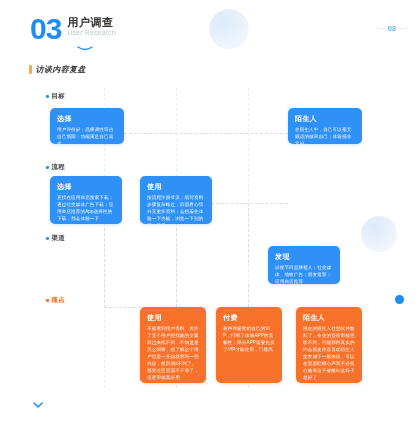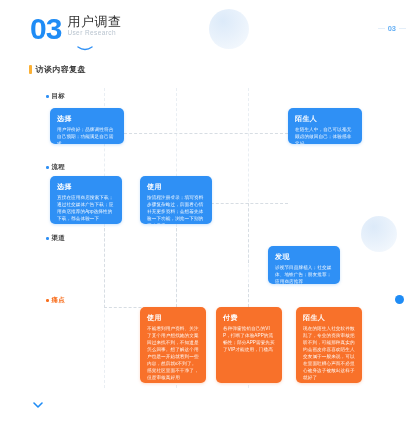--- a/index.html
+++ b/index.html
@@ -20,30 +20,30 @@
   .deco-top   { left: 209px; top: 9px;   width: 40px; height: 40px; }
   .deco-right { left: 361px; top: 216px; width: 36px; height: 36px; }
 
   
   .header { position: absolute; left: 30px; top: 14px; display: flex; align-items: flex-start; }
   .big-num {
     font-size: 30px; font-weight: 700; color: #1f8cf5; letter-spacing: -1px;
     line-height: 30px; font-family: "Liberation Sans", sans-serif;
   }
   .head-text { margin-left: 6px; padding-top: 3px; }
-  .head-cn { font-size: 13px; color: #333; font-weight: 400; letter-spacing: .5px; line-height: 10px; text-align: right; }
+  .head-cn { font-size: 11px; color: #333; font-weight: 700; letter-spacing: .5px; line-height: 10px; }
   .head-en { font-size: 6.5px; color: #b9c4cf; letter-spacing: .4px; line-height: 9px; margin-top: 1px; }
   .head-swoosh { margin-top: 0px; margin-left: 10px; }
 
   .page-no { position: absolute; right: 14px; top: 24px; display: flex; align-items: center; gap: 3px; }
   .page-no .dash { width: 7px; height: 1px; background: #e3eef9; }
   .page-no .num { font-size: 7.5px; color: #66b0f5; font-weight: 700; }
 
   
-  .sec-title { position: absolute; left: 29px; top: 64px; display: flex; align-items: center; }
+  .sec-title { position: absolute; left: 29px; top: 64px; display: flex; align-items: center; font-style: italic; }
   .sec-bar { width: 2.5px; height: 9px; background: #fbb034; border-radius: 1px; margin-right: 4px; }
   .sec-label { font-size: 8px; font-weight: 700; color: #3b3b3b; letter-spacing: .4px; }
 
   
   .chart { position: absolute; left: 0; top: 88px; width: 420px; height: 300px; }
 
   .vline { position: absolute; top: 0; width: 0; height: 300px;
            border-left: 1px dashed #e9eef3; }
 
   .row-label { position: absolute; display: flex; align-items: center; }

